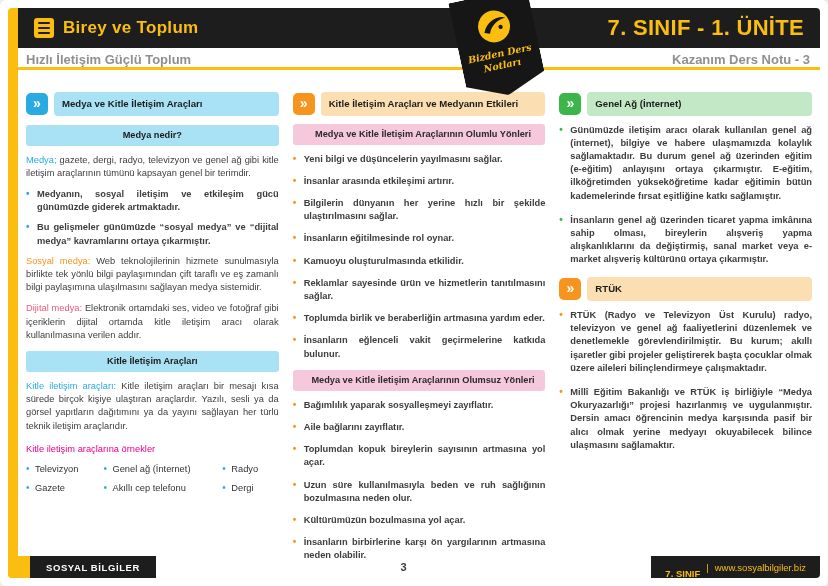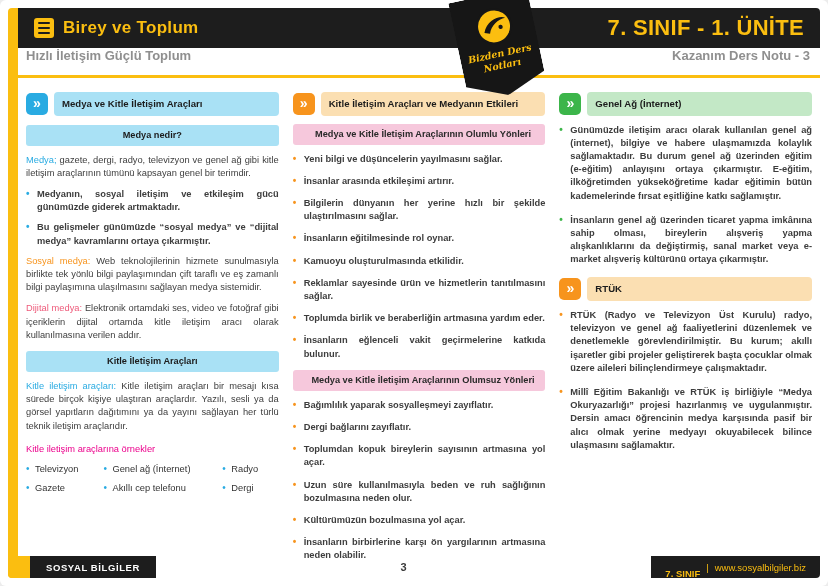--- a/index.html
+++ b/index.html
@@ -31,21 +31,21 @@
   .brand-icon i{display:block;height:2px;background:var(--black);border-radius:1px;}
   .brand-title{color:var(--yellow);font-weight:bold;font-size:17px;letter-spacing:.3px;}
   .grade{color:var(--yellow);font-weight:bold;font-size:22px;letter-spacing:.3px;}
 
   
   .ribbon{position:absolute;left:458px;top:-6px;width:80px;height:102px;background:#161616;clip-path:polygon(0 0,100% 0,100% 84%,50% 100%,0 84%);transform:rotate(-12deg);display:flex;flex-direction:column;align-items:center;padding-top:14px;z-index:6;}
   .ribbon-logo{width:36px;height:36px;display:block;}
   .ribbon-text{margin-top:4px;text-align:center;color:var(--yellow);font-family:"DejaVu Serif",serif;font-style:italic;font-weight:bold;font-size:9.5px;line-height:1.25;}
 
   
-  .subbar{position:absolute;left:18px;right:8px;top:48px;height:30px;border-bottom:3px solid var(--yellow);display:flex;align-items:flex-start;justify-content:space-between;padding:0 10px 0 8px;background:#fff;}
+  .subbar{position:absolute;left:18px;right:8px;top:48px;height:22px;border-bottom:3px solid var(--yellow);display:flex;align-items:flex-end;justify-content:space-between;padding:0 10px 0 8px;background:#fff;}
   .sub-left,.sub-right{color:#8F8F8F;font-weight:bold;font-size:13px;}
 
   
   .main{position:absolute;left:18px;right:8px;top:86px;bottom:30px;display:flex;gap:14px;padding:6px 8px 0 8px;font-size:9.3px;line-height:1.42;color:var(--txt);}
   .col{flex:1;min-width:0;}
 
   .sec-head{display:flex;align-items:center;gap:6px;margin-bottom:8px;}
   .chev{width:22px;height:22px;border-radius:5px;color:#fff;font-weight:bold;font-size:14px;display:flex;align-items:center;justify-content:center;flex:0 0 auto;}
   .chev.blue{background:var(--blue);}
   .chev.orange{background:var(--orange);}
@@ -164,21 +164,21 @@
         <li>Bilgilerin dünyanın her yerine hızlı bir şekilde ulaştırılmasını sağlar.</li>
         <li>İnsanların eğitilmesinde rol oynar.</li>
         <li>Kamuoyu oluşturulmasında etkilidir.</li>
         <li>Reklamlar sayesinde ürün ve hizmetlerin tanıtılmasını sağlar.</li>
         <li>Toplumda birlik ve beraberliğin artmasına yardım eder.</li>
         <li>İnsanların eğlenceli vakit geçirmelerine katkıda bulunur.</li>
       </ul>
       <div class="bar pink">Medya ve Kitle İletişim Araçlarının Olumsuz Yönleri</div>
       <ul class="blist orange space">
         <li>Bağımlılık yaparak sosyalleşmeyi zayıflatır.</li>
-        <li>Dergi bağlarını zayıflatır.</li>
+        <li>Aile bağlarını zayıflatır.</li>
         <li>Toplumdan kopuk bireylerin sayısının artmasına yol açar.</li>
         <li>Uzun süre kullanılmasıyla beden ve ruh sağlığının bozulmasına neden olur.</li>
         <li>Kültürümüzün bozulmasına yol açar.</li>
         <li>İnsanların birbirlerine karşı ön yargılarının artmasına neden olabilir.</li>
       </ul>
     </section>
 
     <section class="col">
       <div class="sec-head">
         <span class="chev green">»</span>

